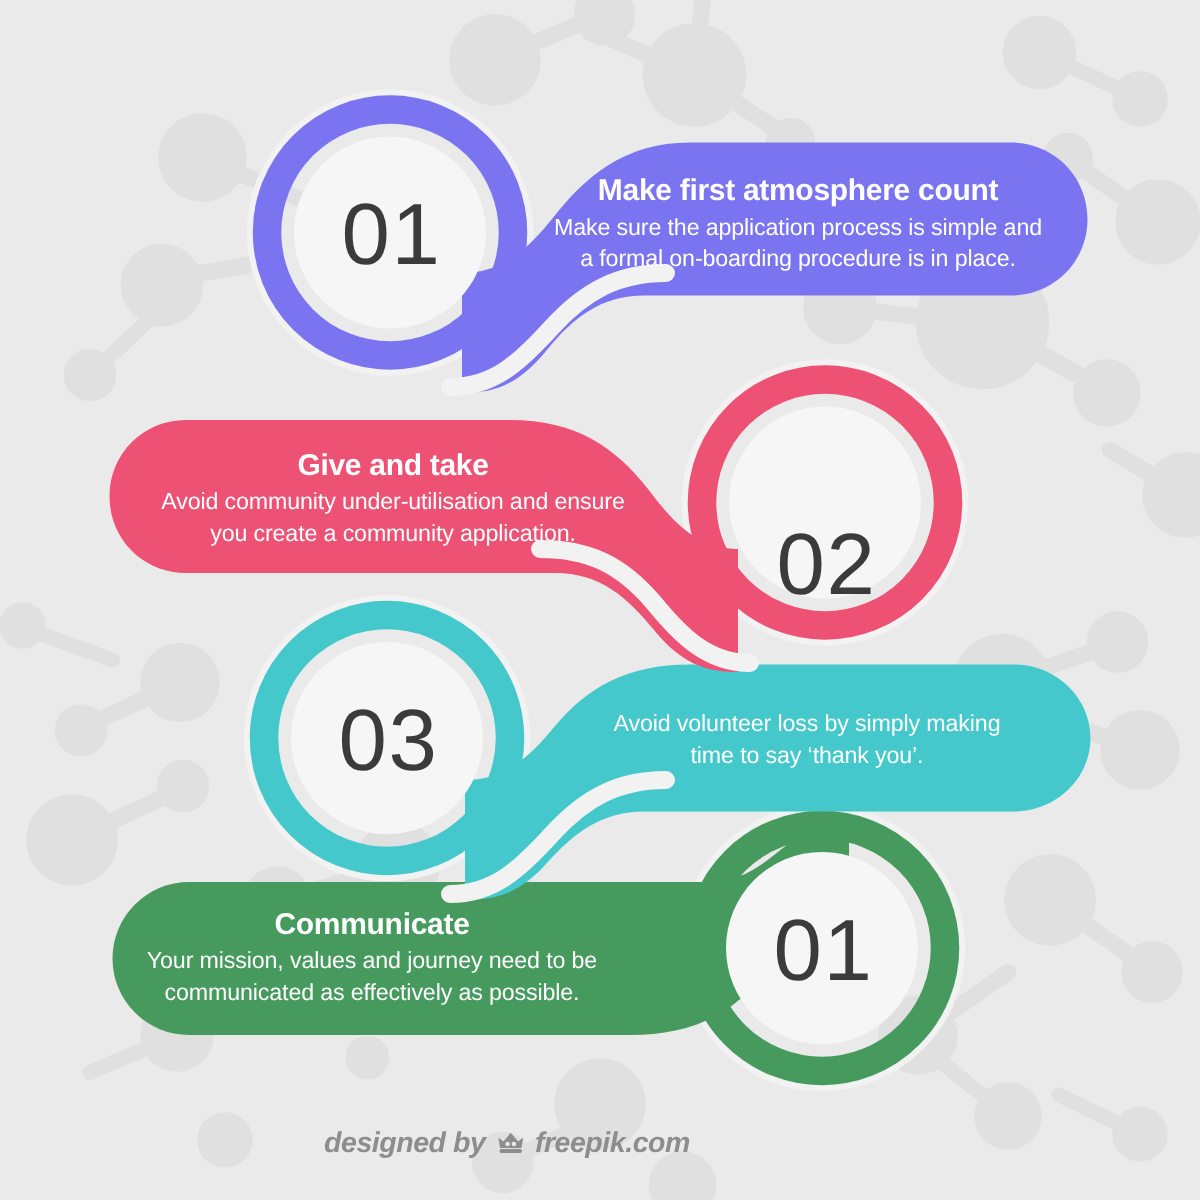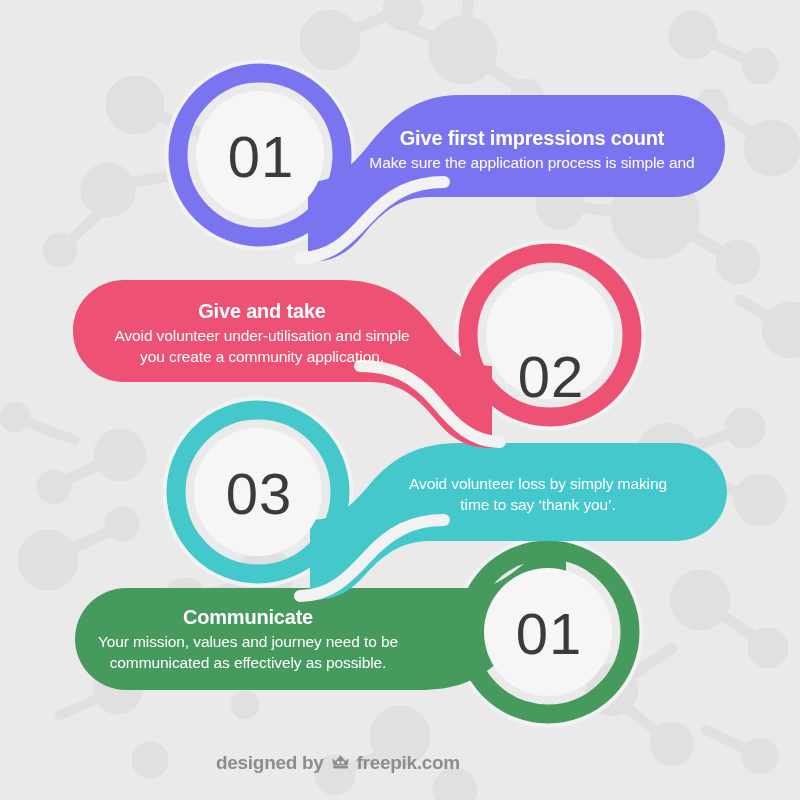--- a/index.html
+++ b/index.html
@@ -53,20 +53,21 @@
     bottom:26px;
     text-align:center;
     font-size:19px;
     font-weight:bold;
     color:#8d8d8d;
     letter-spacing:-0.3px;
     display:flex;
     align-items:center;
     justify-content:center;
     gap:6px;
+    font-style:italic;
   }
   .footer .crown{display:inline-block;line-height:1;}
 </style>
 </head>
 <body>
 
 <div id="stage">
 
   <svg class="layer" viewBox="0 0 800 800">
     <g fill="#e0e0e0" stroke="#e0e0e0" stroke-linecap="round">
@@ -252,27 +253,28 @@
     <circle cx="258" cy="492" r="64" fill="#f6f6f6"></circle>
     <circle cx="548" cy="632" r="64" fill="#f6f6f6"></circle>
   </svg>
 
   <div class="step-num" style="left:261px;top:157px;">01</div>
   <div class="step-num" style="left:551px;top:337px;margin-top:40px;">02</div>
   <div class="step-num" style="left:259px;top:494px;">03</div>
   <div class="step-num" style="left:549px;top:634px;">01</div>
 
   <div class="bar-text" style="left:532px;top:150px;width:380px;">
-    <p class="bar-title">Give first impressions count</p>
+    <p class="bar-title">Make first atmosphere count</p>
     <p class="bar-body">Make sure the application process is simple and</p>
+    <p class="bar-body">a formal on-boarding procedure is in place.</p>
   </div>
 
   <div class="bar-text" style="left:262px;top:333px;width:380px;">
     <p class="bar-title">Give and take</p>
-    <p class="bar-body">Avoid volunteer under-utilisation and simple</p>
+    <p class="bar-body">Avoid community under-utilisation and ensure</p>
     <p class="bar-body">you create a community application.</p>
   </div>
 
   <div class="bar-text" style="left:538px;top:494px;width:380px;">
     <p class="bar-body">Avoid volunteer loss by simply making</p>
     <p class="bar-body">time to say ‘thank you’.</p>
   </div>
 
   <div class="bar-text" style="left:248px;top:639px;width:380px;">
     <p class="bar-title">Communicate</p>

